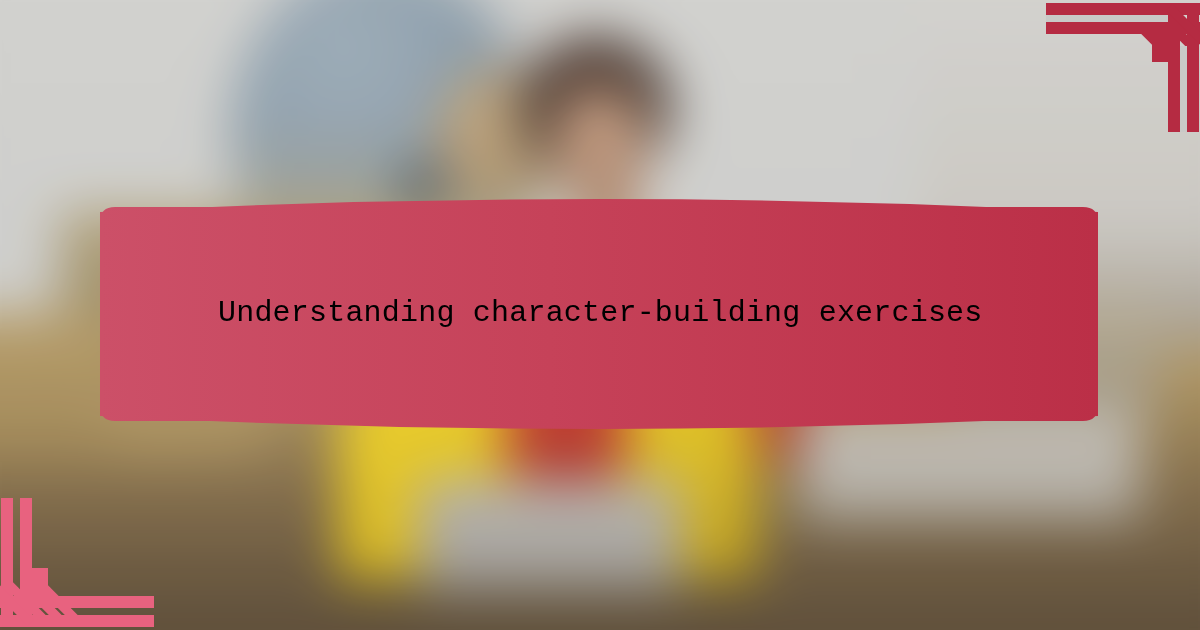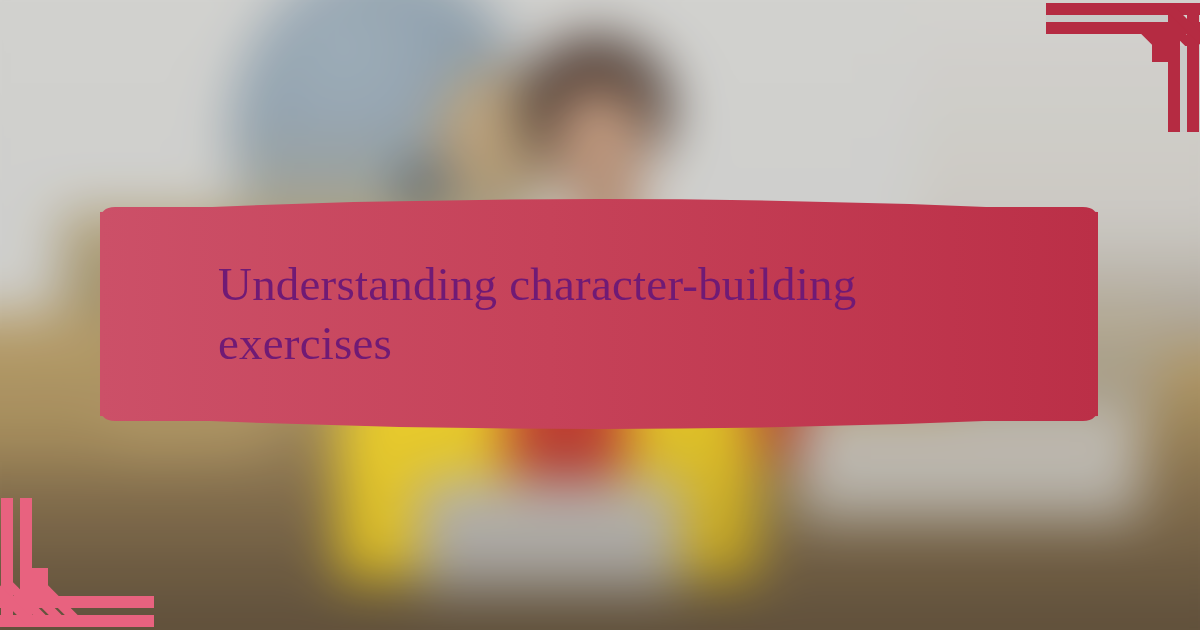--- a/index.html
+++ b/index.html
@@ -269,23 +269,23 @@
     display: block;
   }
   .banner-title {
     position: absolute;
     left: 120px;
     right: 96px;
     top: 0;
     bottom: 0;
     display: flex;
     align-items: center;
-    color: #701a75;
-    font-family: Liberation Serif, serif;
-    font-size: 47px;
+    color: #000000;
+    font-family: Liberation Mono, monospace;
+    font-size: 30px;
     font-weight: 400;
     letter-spacing: 0.2px;
     line-height: 1.25;
     text-rendering: optimizeLegibility;
   }
 </style>
 </head>
 <body>
 
 <div id="social-card">

